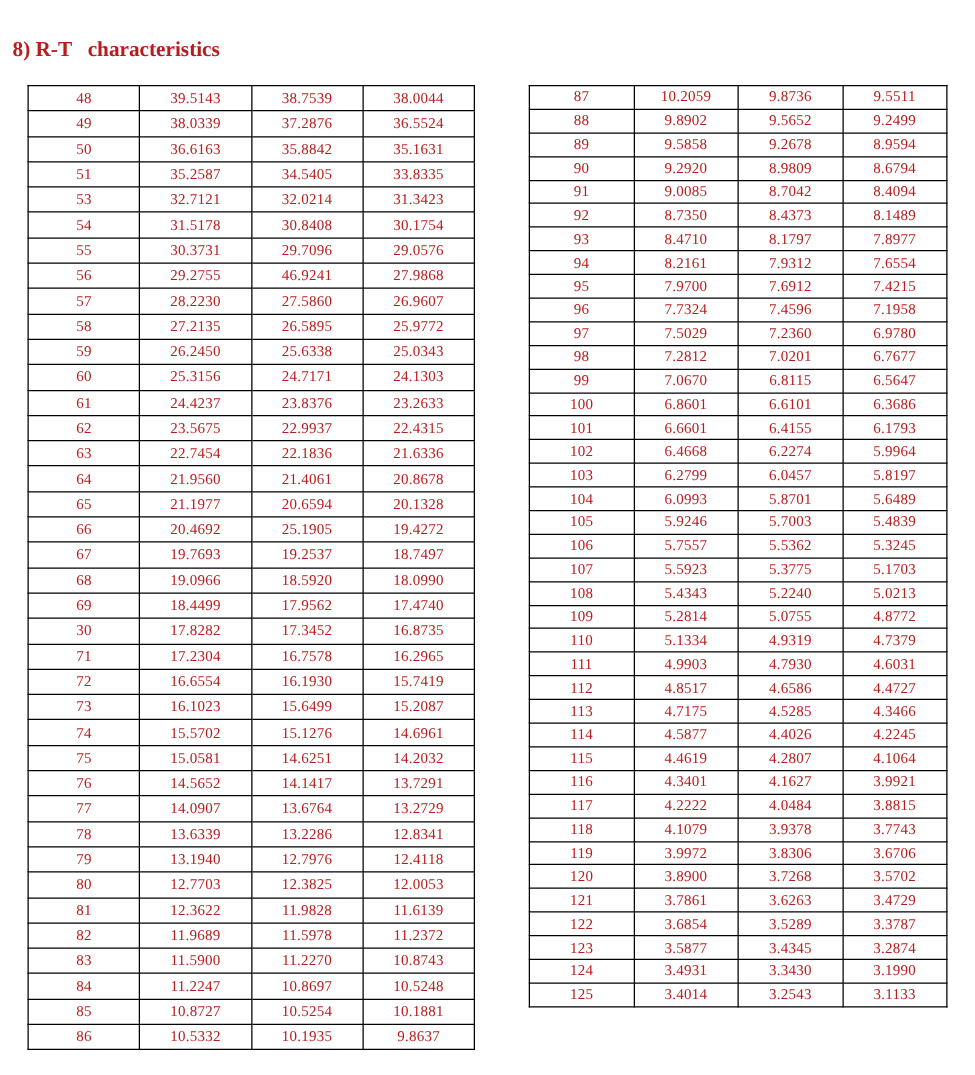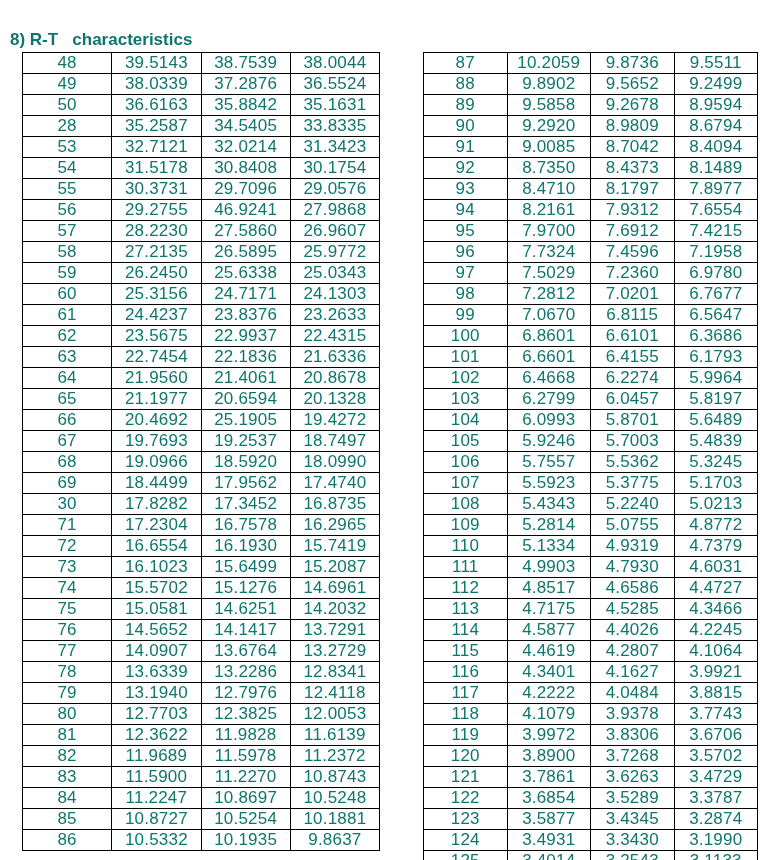--- a/index.html
+++ b/index.html
@@ -5,38 +5,39 @@
   html, body {
     margin: 0;
     padding: 0;
     background: #ffffff;
   }
   .page {
     position: relative;
     width: 780px;
     height: 860px;
     background: #ffffff;
-    font-family: Liberation Sans, sans-serif;
-    color: #0f766e;
+    font-family: Liberation Serif, serif;
+    color: #b91c1c;
     overflow: hidden;
   }
   .page-title {
     position: absolute;
     left: 10px;
     top: 31px;
     font-size: 17px;
     font-weight: bold;
     white-space: pre;
     line-height: 1;
   }
   table.rt-table {
     position: absolute;
     border-collapse: collapse;
     table-layout: fixed;
-    font-size: 17px;
+    font-size: 12px;
+    margin-top: 16px;
   }
   table.rt-table td {
     border: 1px solid #000000;
     text-align: center;
     vertical-align: middle;
     padding: 0;
     overflow: hidden;
     letter-spacing: 0.2px;
   }
   table.rt-table-left {
@@ -78,21 +79,21 @@
           <td>37.2876</td>
           <td>36.5524</td>
         </tr>
         <tr>
           <td>50</td>
           <td>36.6163</td>
           <td>35.8842</td>
           <td>35.1631</td>
         </tr>
         <tr>
-          <td>28</td>
+          <td>51</td>
           <td>35.2587</td>
           <td>34.5405</td>
           <td>33.8335</td>
         </tr>
         <tr>
           <td>53</td>
           <td>32.7121</td>
           <td>32.0214</td>
           <td>31.3423</td>
         </tr>

